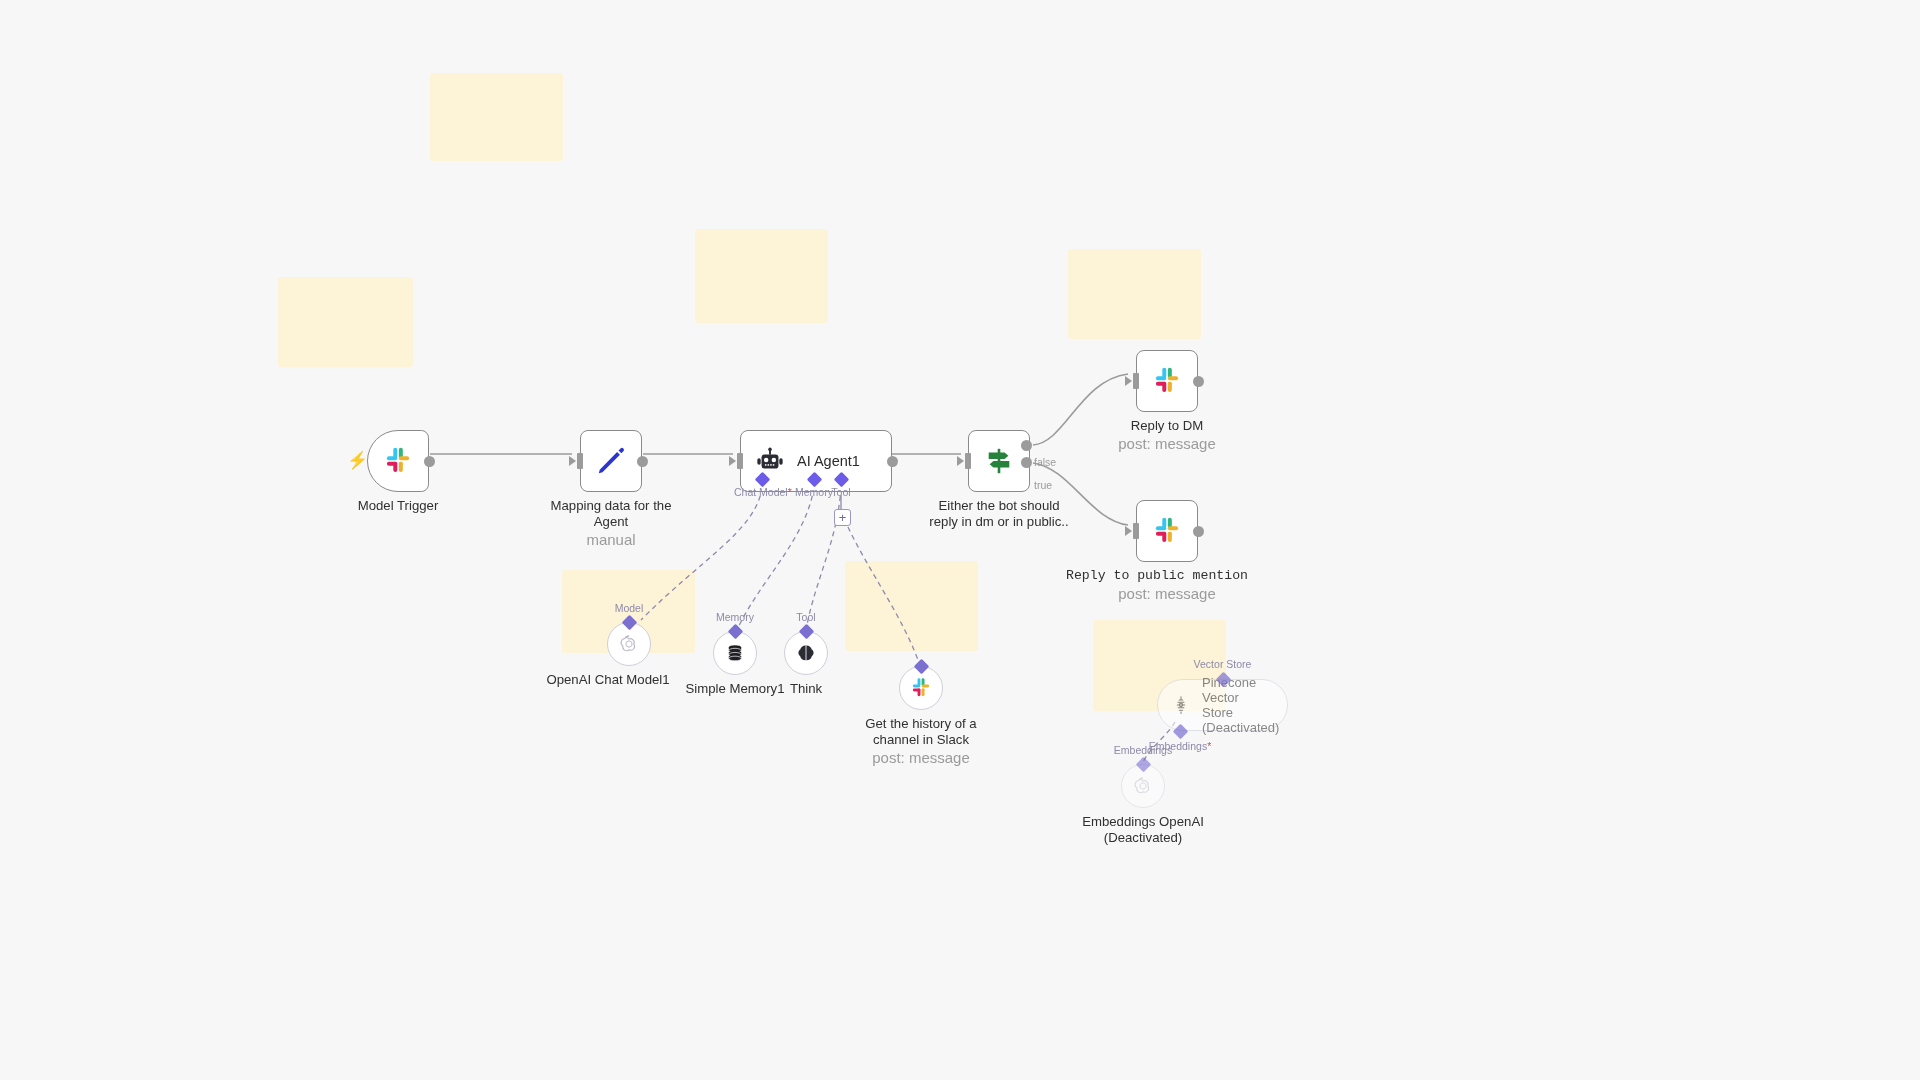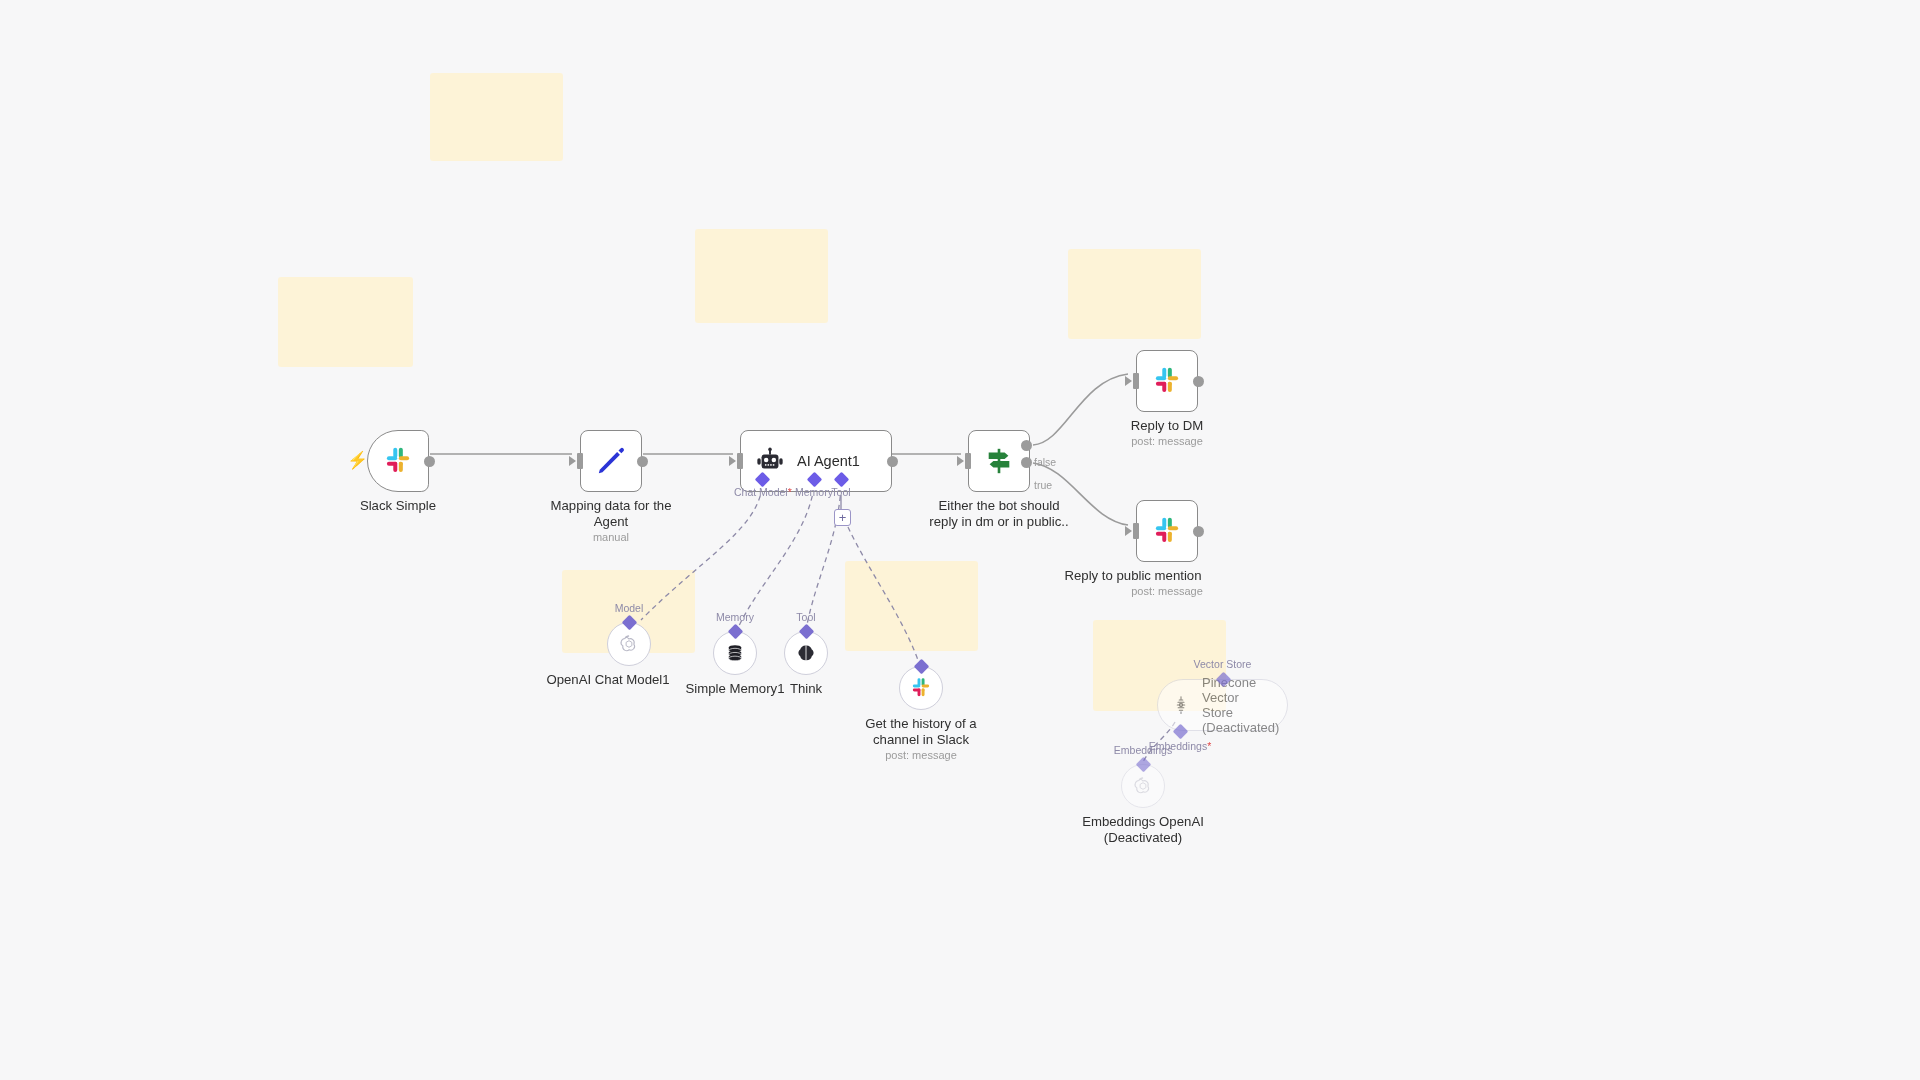--- a/index.html
+++ b/index.html
@@ -42,21 +42,21 @@
     text-align: center;
     font-size: 13.2px;
     line-height: 16px;
     color: #303030;
     font-weight: 400;
     white-space: pre-line;
   }
   .subcaption {
     position: absolute;
     text-align: center;
-    font-size: 11px;
+    font-size: 15px;
     color: #9b9b9b;
   }
 
   
   .subnode {
     position: absolute;
     width: 44px; height: 44px;
     border-radius: 50%;
     background: #ffffff;
     border: 1.2px solid #cfcfdb;
@@ -170,21 +170,21 @@
           <rect x="18.5" y="28.5" width="7.2" height="18.5" rx="3.6" fill="#E01E5A"></rect>
           <rect x="7" y="28.5" width="18.5" height="7.2" rx="3.6" fill="#E01E5A"></rect>
           <rect x="28.5" y="28.5" width="7.2" height="18.5" rx="3.6" fill="#ECB22E"></rect>
           <rect x="28.5" y="28.5" width="7.2" height="7.2" rx="3.6" fill="#ECB22E"></rect>
         </g>
       </svg>
         </span>
       </div>
       <div class="bolt" style="left: 347px; top: 452px;">⚡</div>
       <div class="dot" style="left: 424px; top: 456px;"></div>
-      <div class="caption" style="left: 298px; top: 498px; width: 200px;">Slack Simple</div>
+      <div class="caption" style="left: 298px; top: 498px; width: 200px;">Model Trigger</div>
       <div class="node" style="left: 580px; top: 430px;">
         <span>
           <svg class="icn" width="30" height="30" viewBox="0 0 32 32">
         <path d="M4 25.2 L3 29 l3.9 -1 L25.5 9.3 l-3 -3 Z" fill="#2b34d6"></path>
         <path d="M24 4.8 l3 3 l2.2 -2.2 a2.1 2.1 0 0 0 0 -3 l0 0 a2.1 2.1 0 0 0 -3 0 Z" fill="#2b34d6"></path>
       </svg>
         </span>
       </div>
       <div class="inarrow" style="left: 577px; top: 453px;"></div>
       <div class="dot" style="left: 637px; top: 456px;"></div>
@@ -254,21 +254,21 @@
           <rect x="18.5" y="28.5" width="7.2" height="18.5" rx="3.6" fill="#E01E5A"></rect>
           <rect x="7" y="28.5" width="18.5" height="7.2" rx="3.6" fill="#E01E5A"></rect>
           <rect x="28.5" y="28.5" width="7.2" height="18.5" rx="3.6" fill="#ECB22E"></rect>
           <rect x="28.5" y="28.5" width="7.2" height="7.2" rx="3.6" fill="#ECB22E"></rect>
         </g>
       </svg>
         </span>
       </div>
       <div class="inarrow" style="left: 1133px; top: 523px;"></div>
       <div class="dot" style="left: 1193px; top: 526px;"></div>
-      <div class="caption" style="left: 1033px; top: 568px; width: 200px;">Reply to public mention</div>
+      <div class="caption" style="left: 1057px; top: 568px; width: 200px; font-family: Liberation Mono, monospace;">Reply to public mention</div>
       <div class="subcaption" style="left: 1067px; top: 585px; width: 200px;">post: message</div>
       <div class="dot" style="left: 1021px; top: 440px;"></div>
       <div class="iolabel" style="left: 1034px; top: 439px; margin-top: 40px;">true</div>
       <div class="dot" style="left: 1021px; top: 457px;"></div>
       <div class="iolabel" style="left: 1034px; top: 456px;">false</div>
     </div>
   <div id="subnode-layer">
       <div class="subnode" style="left: 607px; top: 622px;">
         <span>
           <svg class="icn" width="22" height="22" viewBox="0 0 32 32">

